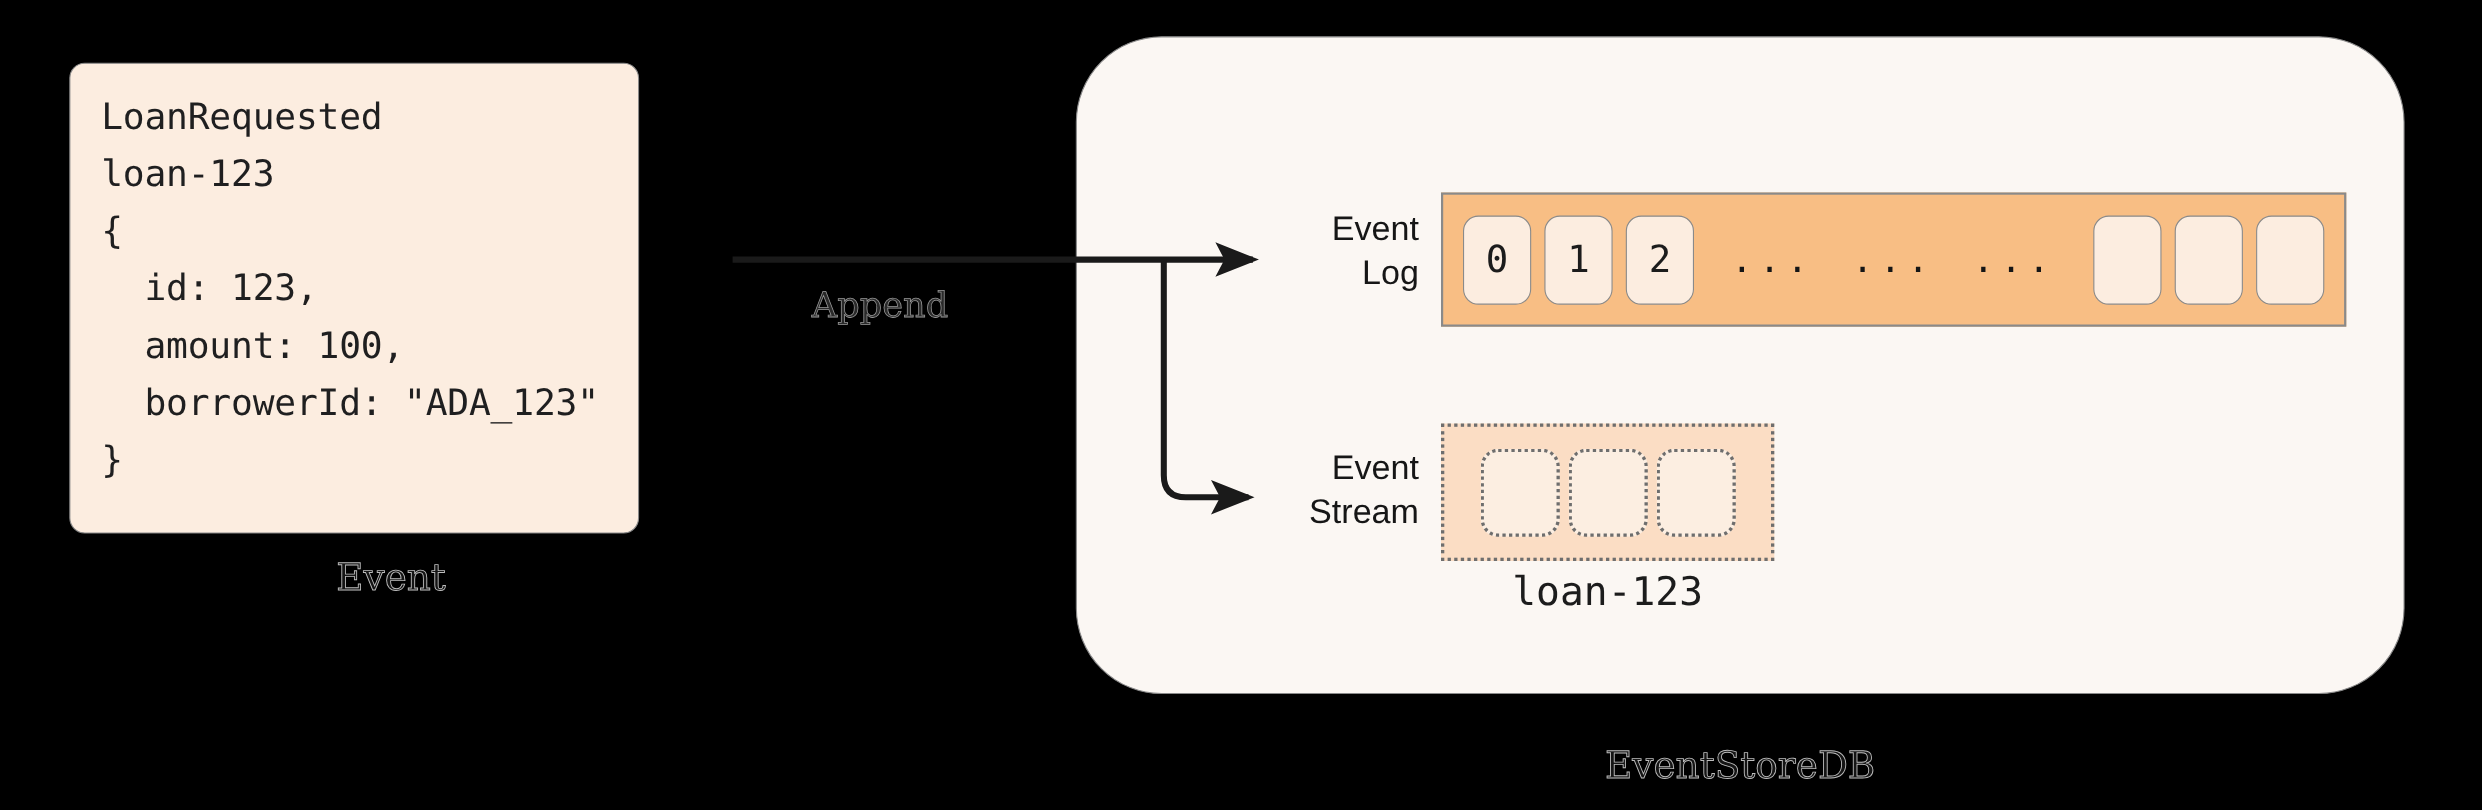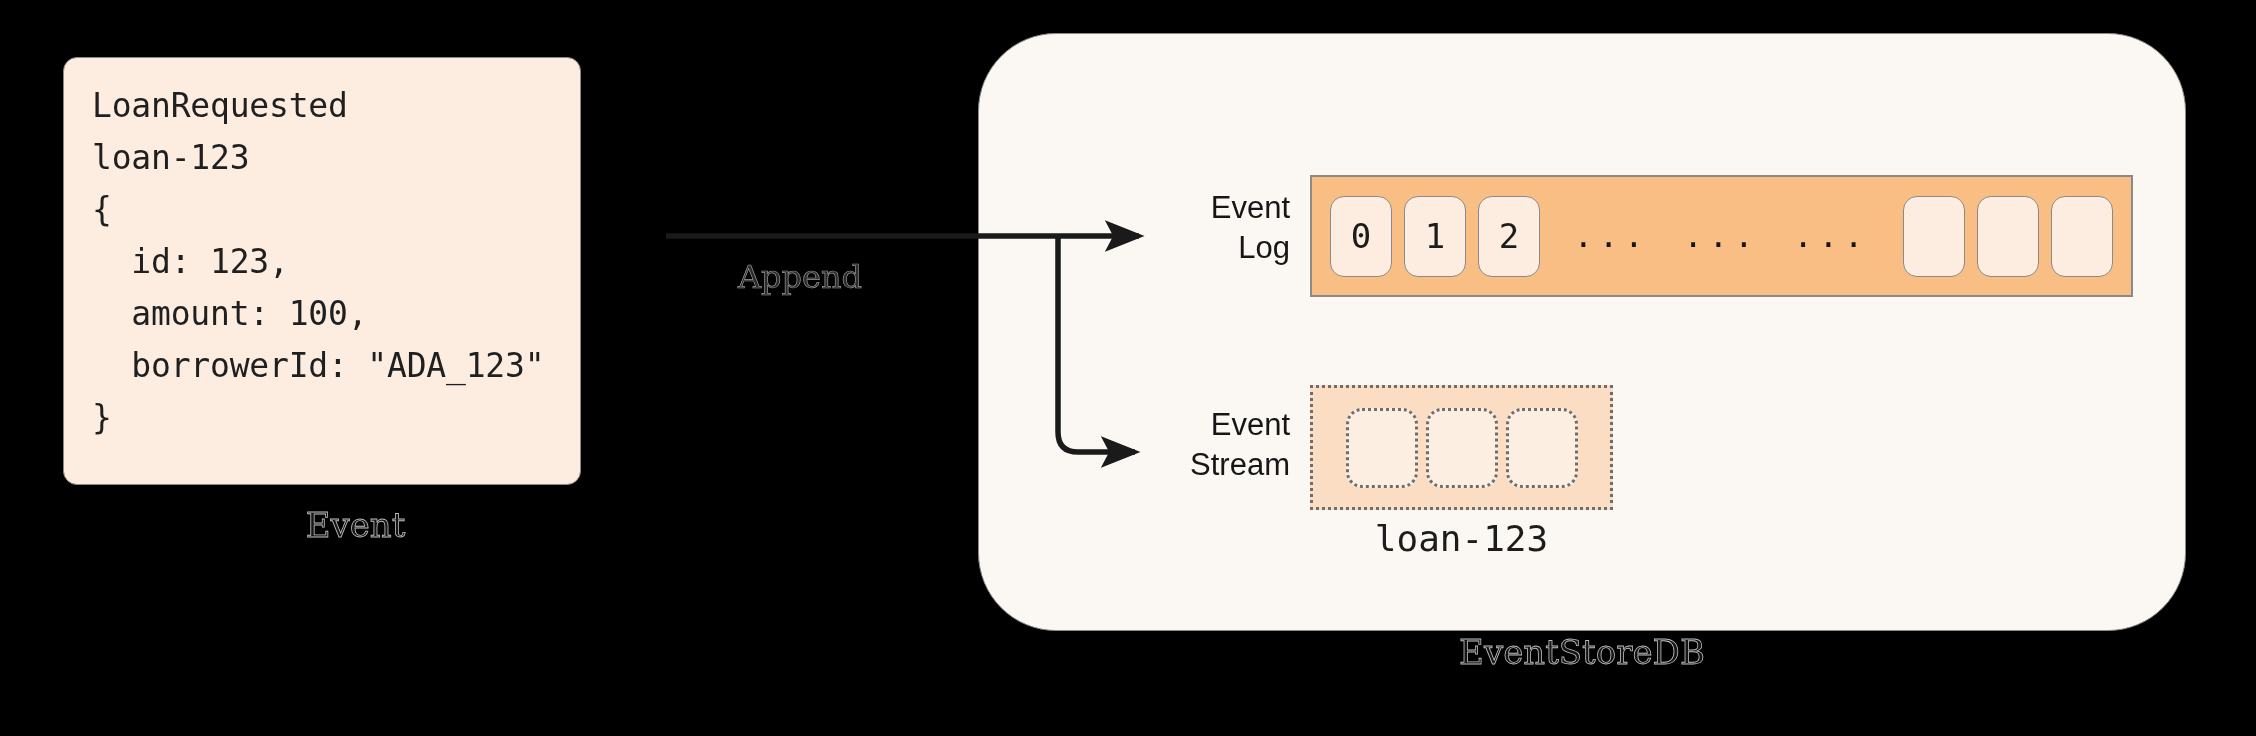--- a/index.html
+++ b/index.html
@@ -59,21 +59,21 @@
     width: 1208px;
     height: 598px;
     background: #FBF7F3;
     border: 1.5px solid #8A8A8A;
     border-radius: 78px;
     box-sizing: border-box;
   }
   #eventstore-caption {
     position: absolute;
     left: 978px;
-    top: 632px;
+    top: 676px;
     width: 1208px;
     text-align: center;
     font-family: "DejaVu Serif", "Liberation Serif", serif;
     font-size: 34px;
     color: #151515;
     -webkit-text-stroke: 0.8px #bdbdbd;
   }
 
   
   #arrow-layer {

